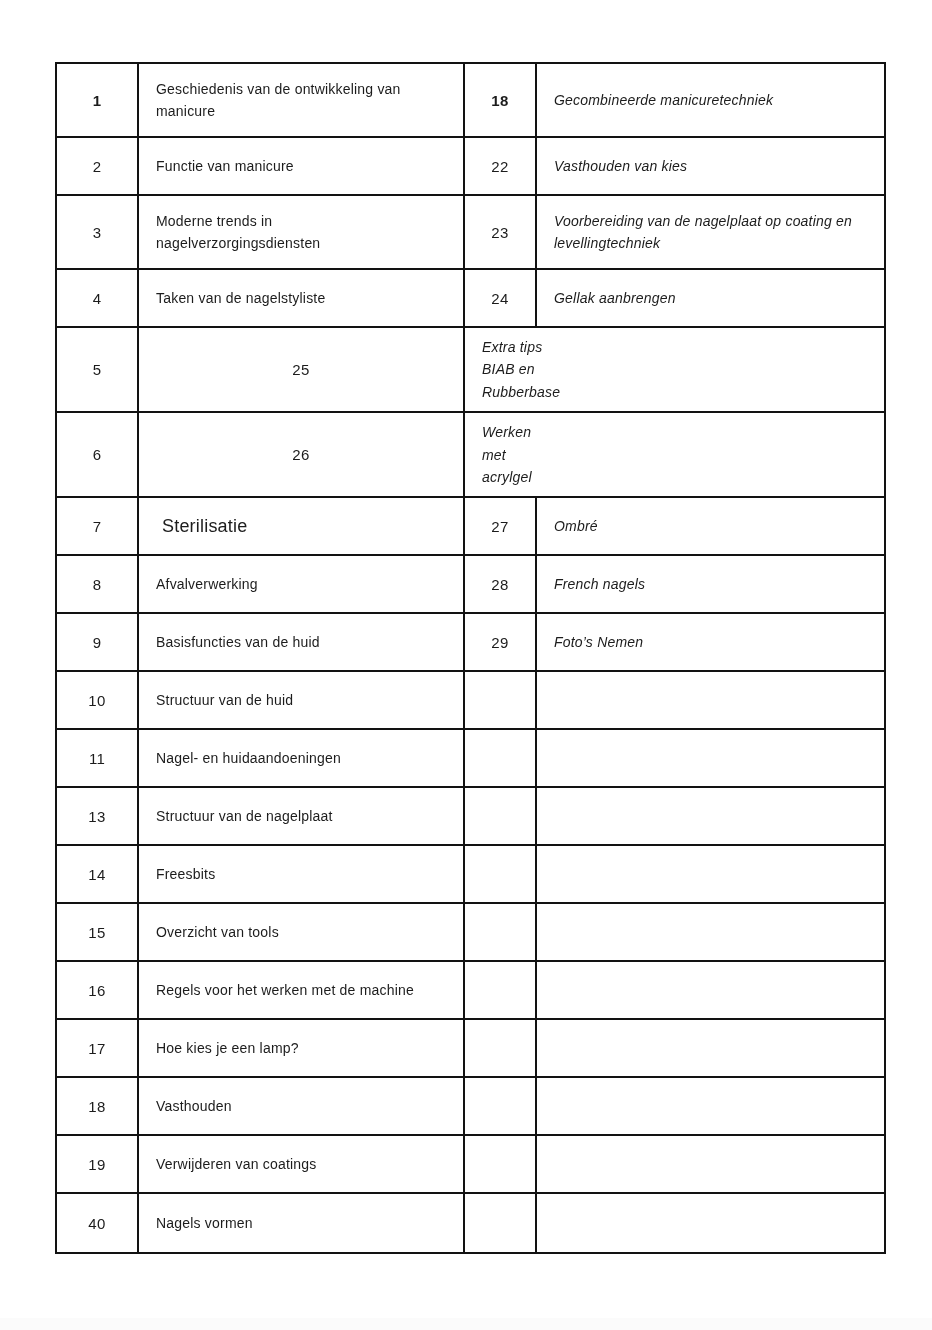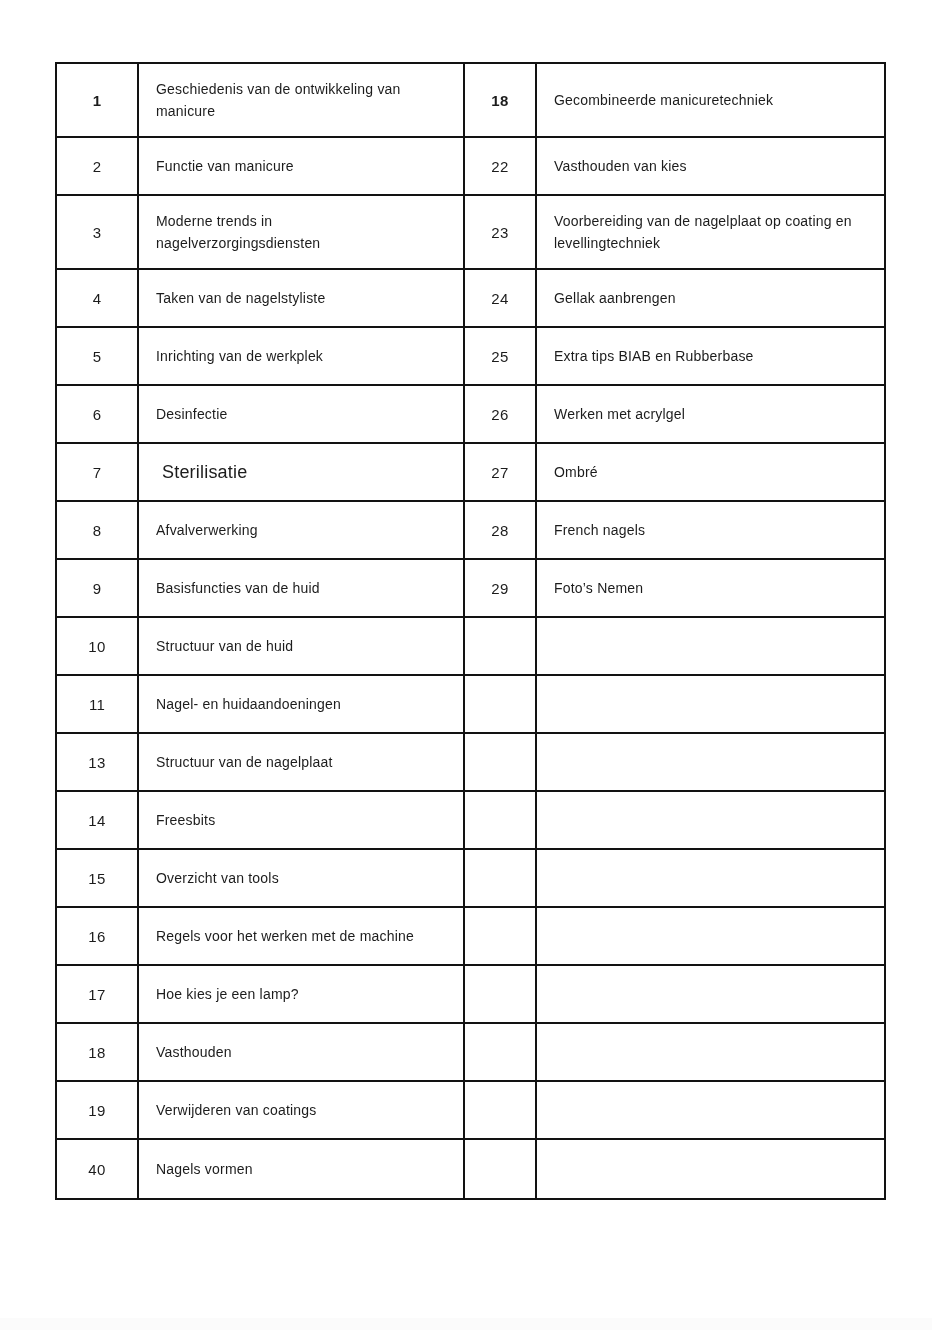--- a/index.html
+++ b/index.html
@@ -27,21 +27,21 @@
     min-height: 58px;
   }
   .row:last-child { border-bottom: none; }
   .row.tall { min-height: 74px; }
   .cell {
     border-right: 2px solid #121212;
     display: flex;
     align-items: center;
     background: #ffffff;
   }
-  .cell:last-child { border-right: none; }
+  .cell:last-child { border-right: none; font-style: italic; }
   .num {
     justify-content: center;
     font-size: 15px;
     letter-spacing: 0.3px;
   }
   .num.bold { font-weight: bold; }
   .title {
     padding: 8px 28px 8px 17px;
     font-size: 14px;
     line-height: 1.6;
@@ -85,28 +85,26 @@
 
     <div class="row">
       <div class="cell num">4</div>
       <div class="cell title">Taken van de nagelstyliste</div>
       <div class="cell num">24</div>
       <div class="cell title">Gellak aanbrengen</div>
     </div>
 
     <div class="row">
       <div class="cell num">5</div>
-      <div class="cell title">Inrichting van de werkplek</div>
       <div class="cell num">25</div>
       <div class="cell title">Extra tips BIAB en Rubberbase</div>
     </div>
 
     <div class="row">
       <div class="cell num">6</div>
-      <div class="cell title">Desinfectie</div>
       <div class="cell num">26</div>
       <div class="cell title">Werken met acrylgel</div>
     </div>
 
     <div class="row">
       <div class="cell num">7</div>
       <div class="cell title big">Sterilisatie</div>
       <div class="cell num">27</div>
       <div class="cell title">Ombré</div>
     </div>

